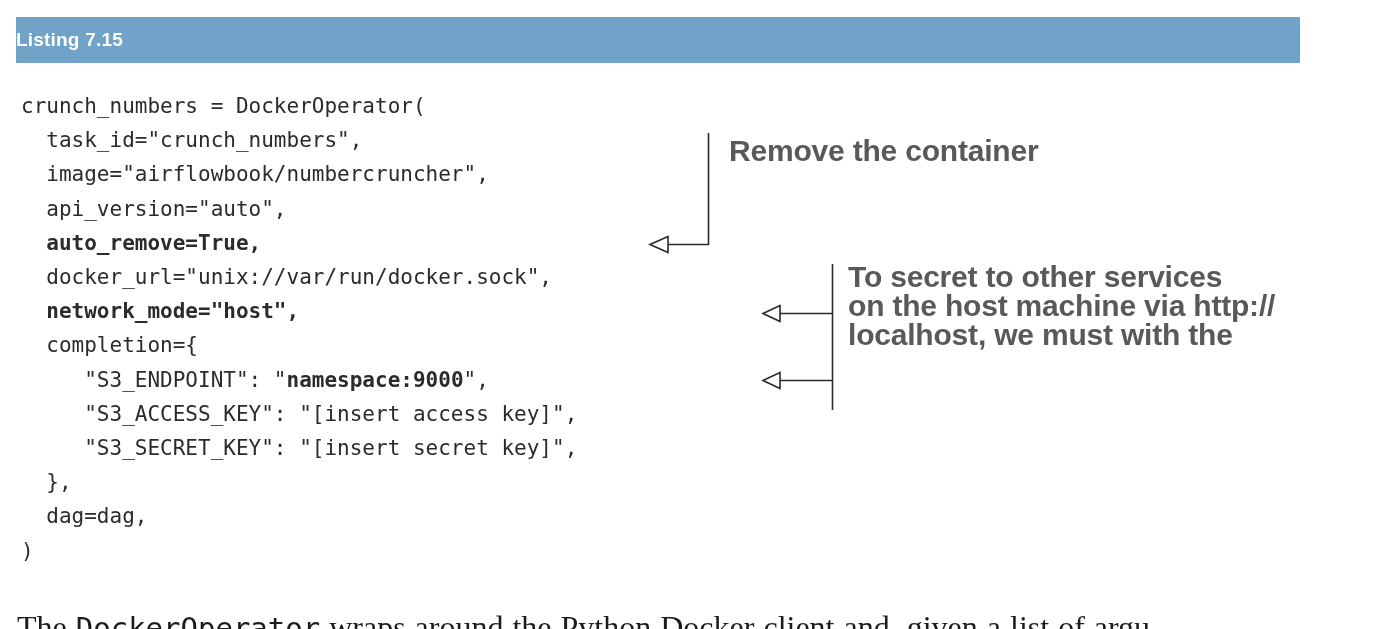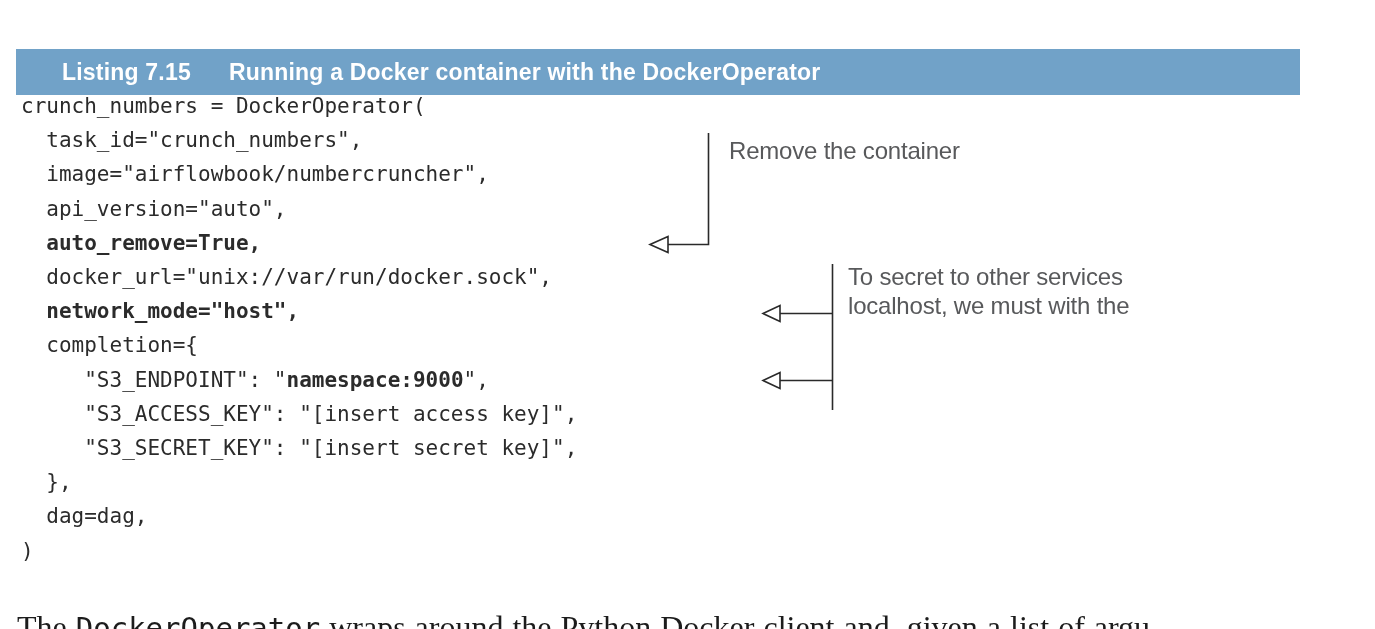--- a/index.html
+++ b/index.html
@@ -7,33 +7,33 @@
     --code-text:#2b2b2b; --body-text:#1c1c1c; --arrow:#2a2a2a; --page-bg:#ffffff;
   }
   html,body{margin:0;padding:0;}
   .page{
     position:relative; width:1375px; height:629px; overflow:hidden;
     background:var(--page-bg); font-family:"Liberation Sans",sans-serif;
   }
   .listing-bar{
     position:absolute; left:16px; top:17px; width:1284px; height:46px;
     background:var(--header-bg); color:var(--header-text);
-    display:flex; align-items:center; padding-left:46px; box-sizing:border-box;
-    font-weight:bold; font-size:23px; letter-spacing:.2px;margin-top:32px;
+    display:flex; align-items:center; box-sizing:border-box;
+    font-weight:bold; font-size:19px; letter-spacing:.2px;
   }
   .listing-bar .title{margin-left:38px;}
   .code{
     position:absolute; left:21px; top:89px; margin:0;
     font-family:"DejaVu Sans Mono",monospace; font-size:21px; line-height:34.2px;
     color:var(--code-text); white-space:pre;
   }
   .code .b{font-weight:bold;}
   .ann{
-    position:absolute; color:var(--ann-text); font-weight:normal;
-    font-size:24px; line-height:29px; letter-spacing:-0.2px;
+    position:absolute; color:var(--ann-text); font-weight:bold;
+    font-size:30px; line-height:29px; letter-spacing:-0.2px;
   }
   .ann1{left:729px; top:136px; line-height:30px;}
   .ann2{left:848px; top:262px;}
   .arrows{position:absolute; left:0; top:0; pointer-events:none;}
   .arrows path, .arrows line{stroke:var(--arrow); stroke-width:1.6; fill:none;}
   .arrows polygon{stroke:var(--arrow); stroke-width:1.6; fill:#ffffff;}
   .body-text{
     position:absolute; left:17px; top:609px; margin:0;
     font-family:"Liberation Serif",serif; font-size:32px; line-height:36px;
     color:var(--body-text); white-space:nowrap; word-spacing:1px;
@@ -42,21 +42,20 @@
     font-family:"DejaVu Sans Mono",monospace; font-size:29px; font-weight:normal;
   }
 </style>
 </head>
 <body>
 
 <div class="page">
 
   <header class="listing-bar">
     <span class="label">Listing 7.15</span>
-    <span class="title">Running a Docker container with the DockerOperator</span>
   </header>
 
   <pre class="code"><span>crunch_numbers = DockerOperator(</span>
 <span>  task_id="crunch_numbers",</span>
 <span>  image="airflowbook/numbercruncher",</span>
 <span>  api_version="auto",</span>
 <span>  </span><span class="b">auto_remove=True,</span>
 <span>  docker_url="unix://var/run/docker.sock",</span>
 <span>  </span><span class="b">network_mode="host",</span>
 <span>  completion={</span>
@@ -66,20 +65,21 @@
 <span>  },</span>
 <span>  dag=dag,</span>
 <span>)</span>
 </pre>
 
   <div class="ann ann1">
       <div>Remove the container</div>
     </div>
   <div class="ann ann2">
       <div>To secret to other services</div>
+      <div>on the host machine via http://</div>
       <div>localhost, we must with the</div>
     </div>
 
   <svg class="arrows" width="1375" height="629" viewBox="0 0 1375 629">
     <path d="M708.5,133 V244.5 H668"></path>
     <polygon points="650,244.5 668,236.5 668,252.5"></polygon>
     <path d="M832.5,264 V410"></path>
     <path d="M832.5,313.5 H780"></path>
     <polygon points="763,313.5 780,305.5 780,321.5"></polygon>
     <path d="M832.5,380.5 H780"></path>

